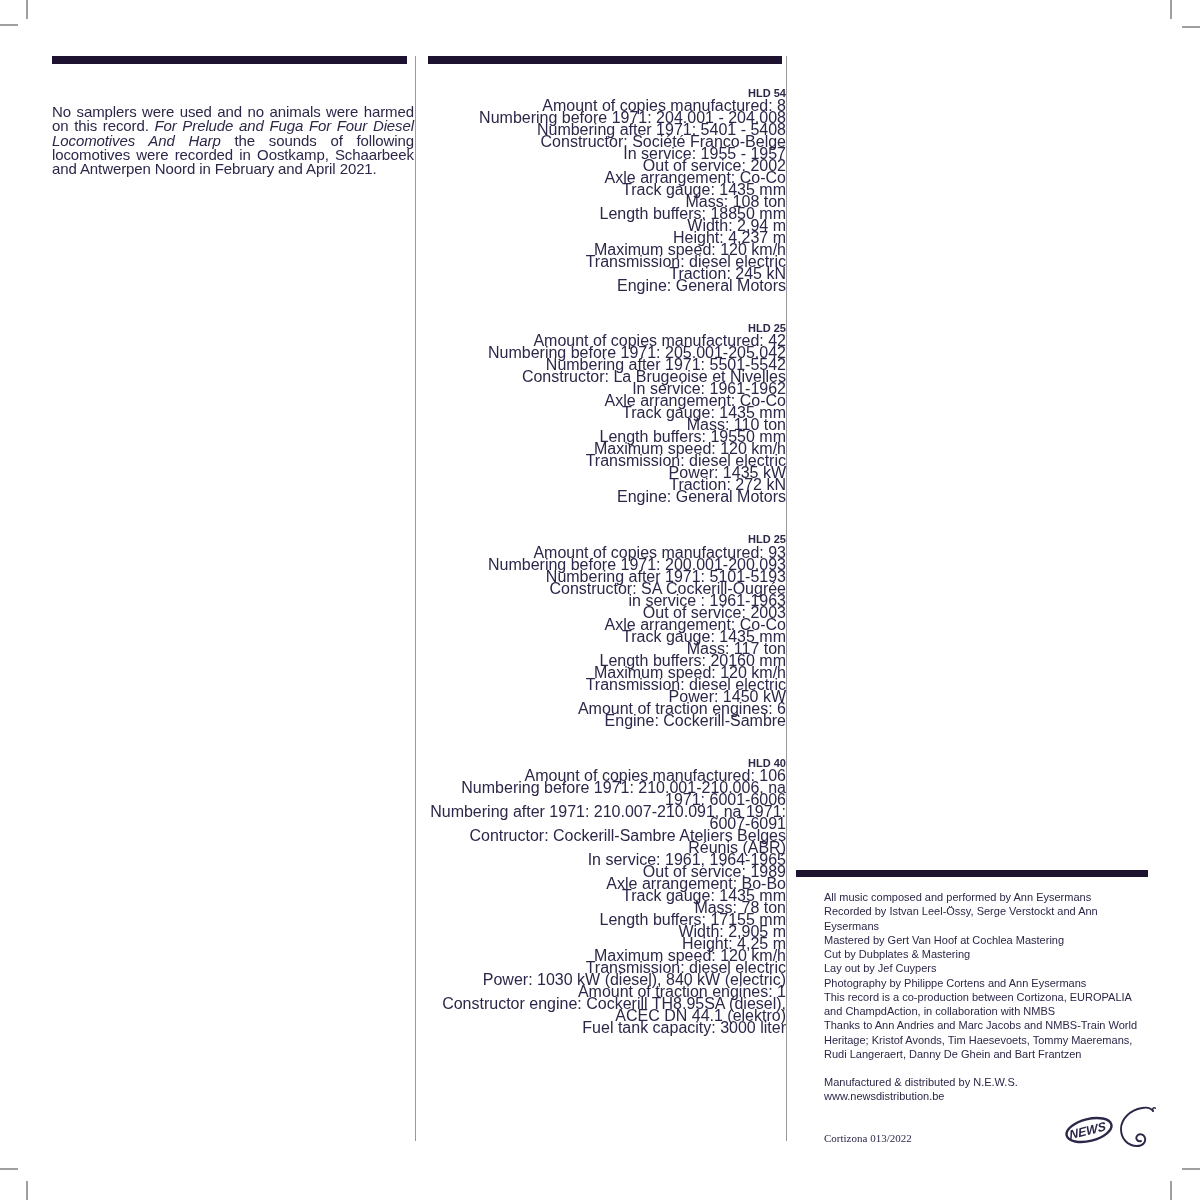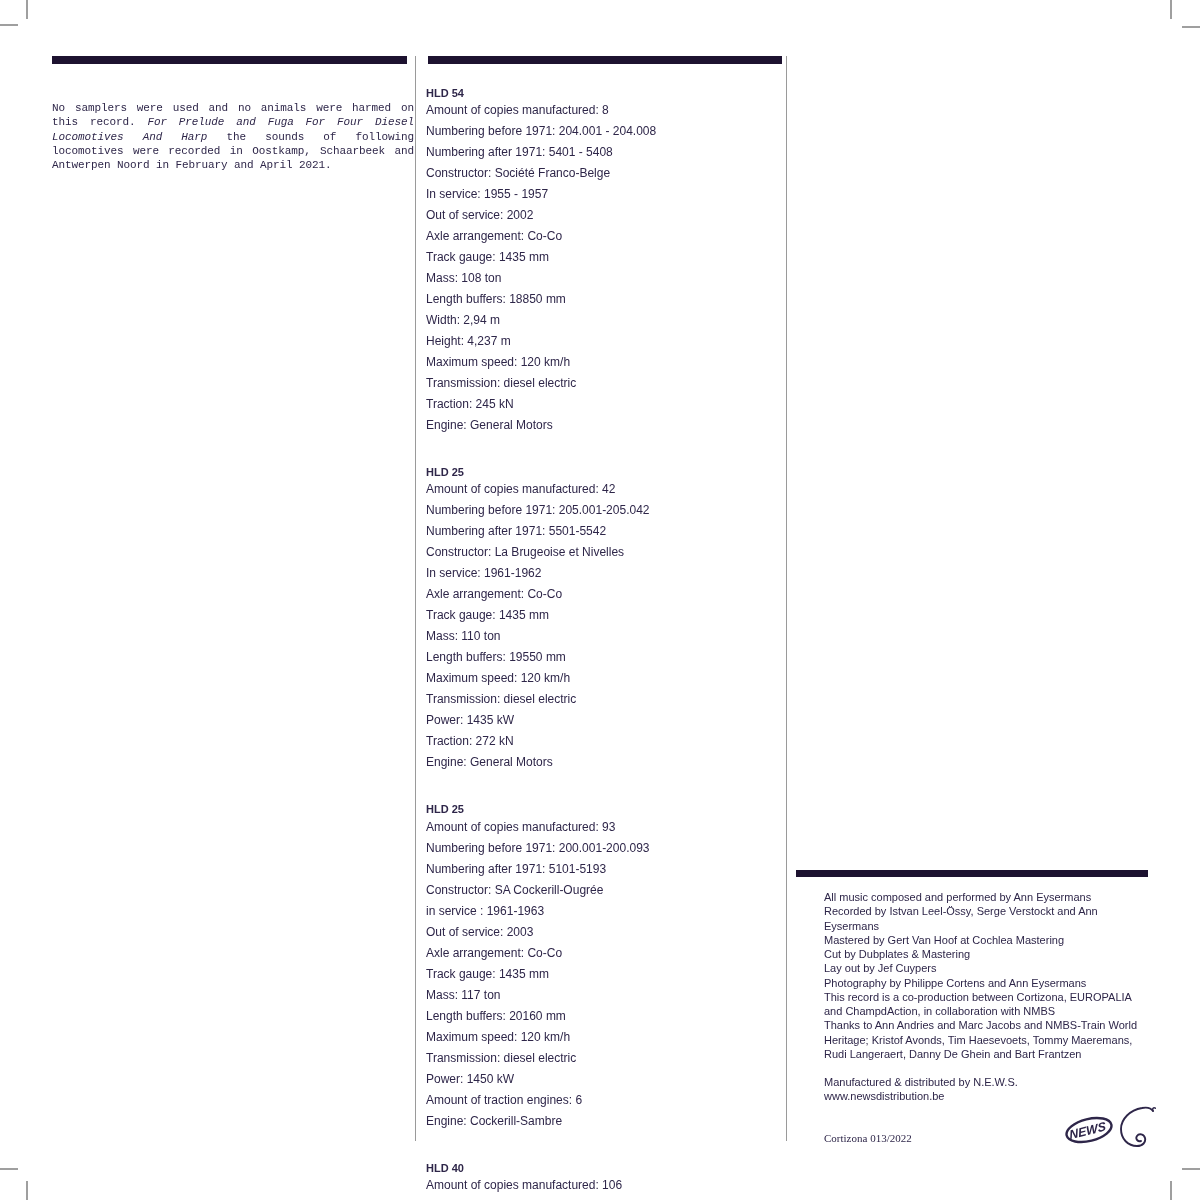--- a/index.html
+++ b/index.html
@@ -7,31 +7,31 @@
     width:1200px;height:1200px;position:relative;background:#ffffff;
     font-family:"Liberation Sans","DejaVu Sans",sans-serif;
     color:#2e2649;overflow:hidden;
   }
   .abs{position:absolute;}
   .rule{background:#1d1230;height:8px;}
   .divider{width:1px;background:#9a9a9a;}
   .crop{background:#9f9f9f;}
   .intro{
     left:52px;top:90px;width:362px;
-    font-size:11px;line-height:14.3px;
-    text-align:justify;letter-spacing:-0.1px;font-family:Liberation Mono, monospace;
+    font-size:15px;line-height:14.3px;
+    text-align:justify;letter-spacing:-0.1px;
   }
   .intro i{font-style:italic;}
   .col-mid{left:426px;top:86px;width:360px;}
-  .loco-block{margin:0 0 29px 0;}
+  .loco-block{margin:0 0 29px 0;text-align:right;}
   .loco-name{
     font-weight:bold;font-size:11px;line-height:14.2px;margin:0;
   }
   .loco-specs{
-    font-size:12px;line-height:21px;white-space:pre-line;margin:0;
+    font-size:16px;line-height:12px;white-space:pre-line;margin:0;
   }
   .col-right{left:824px;top:890px;width:384px;}
   .credits-para{
     font-size:11px;line-height:14.25px;white-space:pre-line;margin:0;
   }
   .credits-dist{margin-top:14px;}
   .credits-catalog{margin-top:27px;font-family:Liberation Serif, serif;}
   svg{display:block;}
 </style>
 </head>

